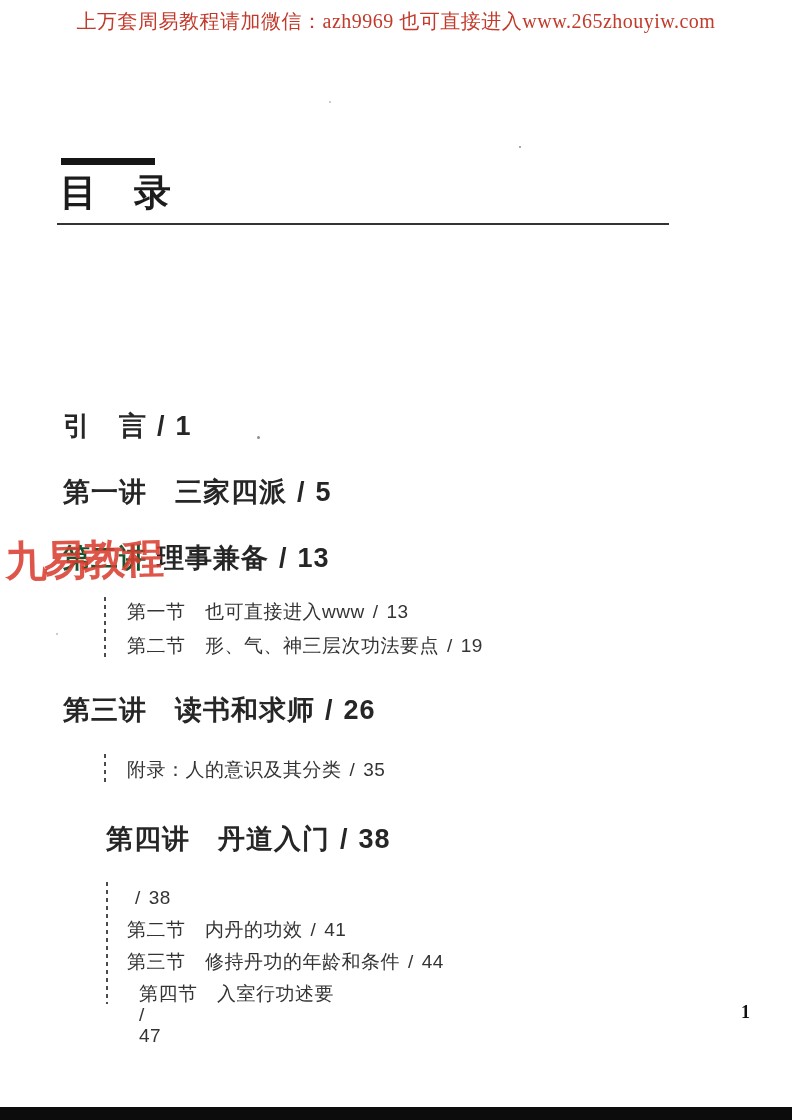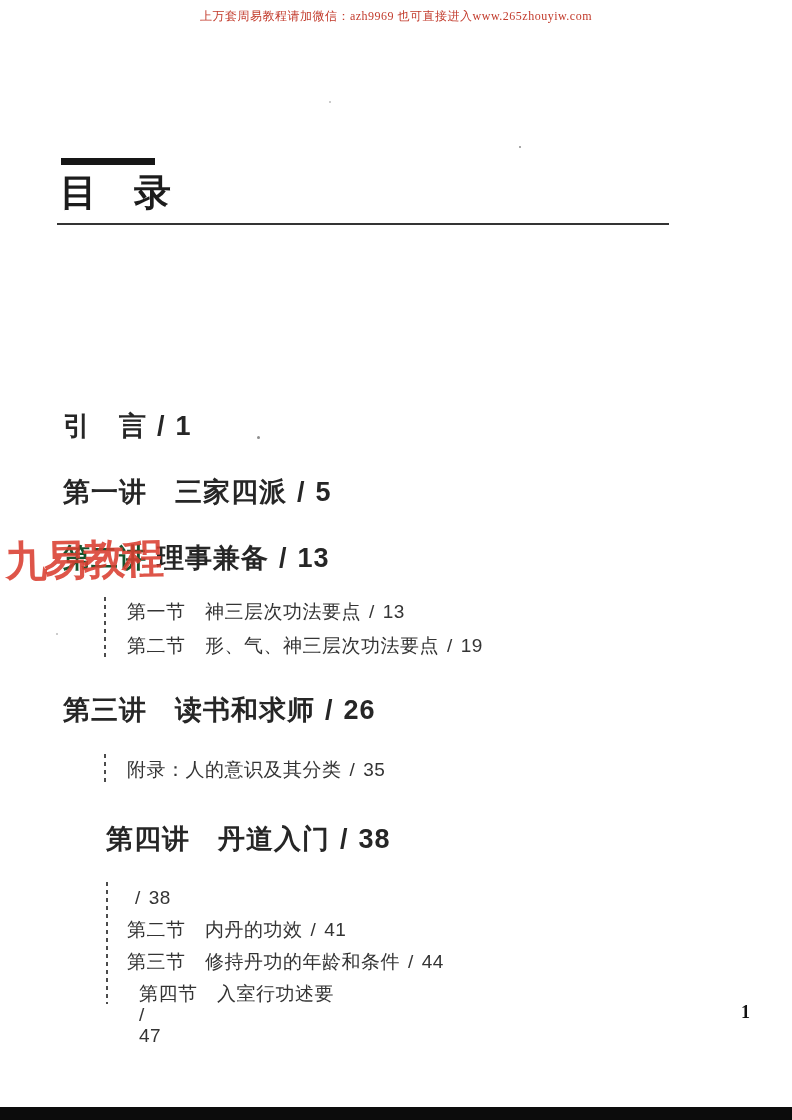--- a/index.html
+++ b/index.html
@@ -4,21 +4,21 @@
 <style>
   html,body{margin:0;padding:0;background:#ffffff;}
   .page{
     position:relative;width:792px;height:1120px;background:#ffffff;overflow:hidden;
     font-family:"Liberation Sans","DejaVu Sans",sans-serif;color:#2d2d2d;
   }
   
   .ad-banner{
     position:absolute;top:8px;left:0;width:100%;text-align:center;
     font-family:"Liberation Serif","DejaVu Serif",serif;
-    font-size:12px;letter-spacing:0.5px;color:#c23a2b;font-weight:500;
+    font-size:20px;letter-spacing:0.5px;color:#c23a2b;font-weight:500;
   }
   
   .title-bar{position:absolute;left:61px;top:158px;width:94px;height:7px;background:#161616;}
   .doc-title{
     position:absolute;left:60px;top:172px;
     font-family:"Liberation Serif","DejaVu Serif",serif;
     font-weight:700;font-size:37px;color:#1c1c1c;line-height:1.15;
   }
   .title-rule{position:absolute;left:57px;top:223px;width:612px;height:2px;background:#343434;}
   
@@ -76,21 +76,21 @@
   <div class="row chapter" style="left:63px;top:544px;">
     <span class="obscured">第二讲</span>
     <span>理事兼备</span>
     <span class="sep">/</span>
     <span>13</span>
   </div>
 
   <div class="dotline" style="left:104px;top:597px;height:64px;"></div>
 
   <div class="row section" style="left:127px;top:602px;">
-    <span>第一节　神三层次功法要点</span>
+    <span>第一节　也可直接进入www</span>
     <span class="sep">/</span>
     <span>13</span>
   </div>
 
   <div class="row section" style="left:127px;top:636px;">
     <span>第二节　形、气、神三层次功法要点</span>
     <span class="sep">/</span>
     <span>19</span>
   </div>
 

